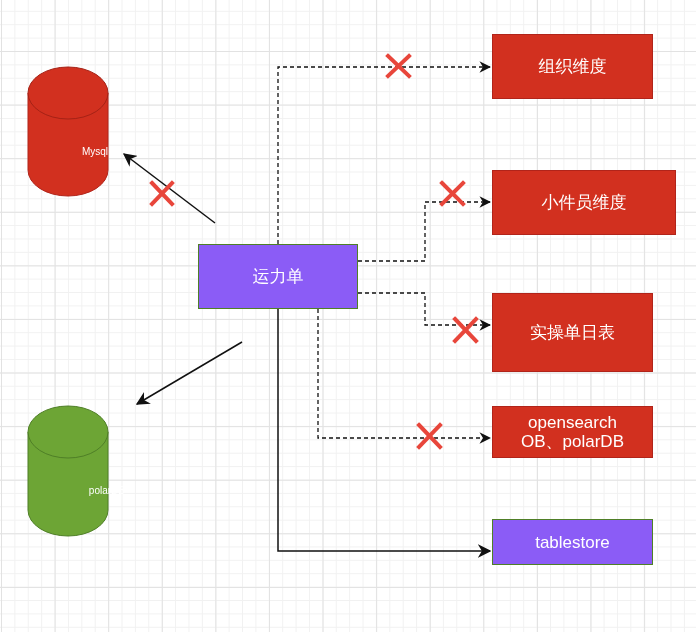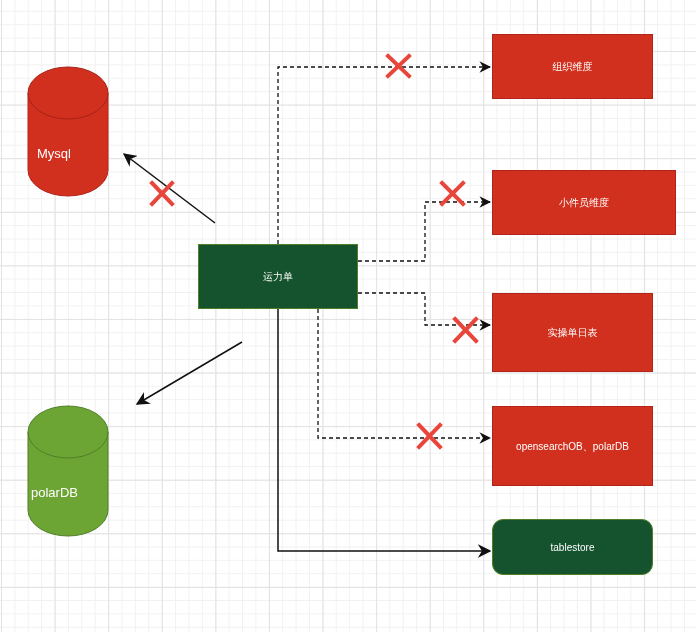--- a/index.html
+++ b/index.html
@@ -11,27 +11,27 @@
       linear-gradient(to bottom, #e2e2e2 1px, transparent 1px),
       linear-gradient(to right, #f1f1f1 1px, transparent 1px),
       linear-gradient(to bottom, #f1f1f1 1px, transparent 1px);
     background-size: 53.6px 53.6px, 53.6px 53.6px, 13.4px 13.4px, 13.4px 13.4px;
     background-position: 1px 51px, 1px 51px, 1px 51px, 1px 51px;
     font-family: "Liberation Sans", sans-serif;
   }
   svg.canvas { position: absolute; left: 0; top: 0; }
   .node {
     position: absolute; display: flex; align-items: center; justify-content: center;
-    text-align: center; color: #fff; font-size: 10px; line-height: 19px;
+    text-align: center; color: #fff; font-size: 17px; line-height: 19px;
     box-sizing: border-box;
   }
   .node.red { background: #d2301f; border: 1px solid #b1241a; }
-  .node.green { background: #14532d; border: 1px solid #4f7f27; }
+  .node.green { background: #8b5cf6; border: 1px solid #4f7f27; }
   .cyl-label {
-    position: absolute; color: #fff; font-size: 13px; text-align: left; width: 80px; margin-left: 9px;
+    position: absolute; color: #fff; font-size: 10px; text-align: right; width: 80px;
   }
 </style>
 </head>
 <body>
 
 <svg class="canvas" width="696" height="632" viewBox="0 0 696 632">
   <defs>
     <marker id="arr" viewBox="0 0 10 10" refX="9" refY="5" markerWidth="9" markerHeight="9" orient="auto-start-reverse">
       <path d="M0,0 L10,5 L0,10 L3,5 Z" fill="#111"></path>
     </marker>
@@ -74,34 +74,34 @@
         <line x1="476" y1="319" x2="455" y2="341"></line>
       </g>
     <g>
         <line x1="419" y1="425" x2="440" y2="447"></line>
         <line x1="440" y1="425" x2="419" y2="447"></line>
       </g>
   </g>
 </svg>
 
 <div class="cyl-label" style="left:28px; top:146px;">Mysql</div>
-<div class="cyl-label" style="left:22px; top:485px;">polarDB</div>
+<div class="cyl-label" style="left:45px; top:485px;">polarDB</div>
 
 <div class="node green" style="left:198px; top:244px; width:160px; height:65px;">
   <span>运力单</span>
 </div>
 
 <div class="node red" style="left:492px; top:34px; width:161px; height:65px;">
   <span>组织维度</span>
 </div>
 <div class="node red" style="left:492px; top:170px; width:184px; height:65px;">
   <span>小件员维度</span>
 </div>
 <div class="node red" style="left:492px; top:293px; width:161px; height:79px;">
   <span>实操单日表</span>
 </div>
-<div class="node red" style="left:492px; top:406px; width:161px; height:80px; flex-direction:row;">
+<div class="node red" style="left:492px; top:406px; width:161px; height:52px; flex-direction:column;">
   <span>opensearch</span>
   <span>OB、polarDB</span>
 </div>
-<div class="node green" style="left:492px; top:519px; width:161px; height:56px;border-radius:11px;">
+<div class="node green" style="left:492px; top:519px; width:161px; height:46px;">
   <span>tablestore</span>
 </div>
 
 </body></html>

